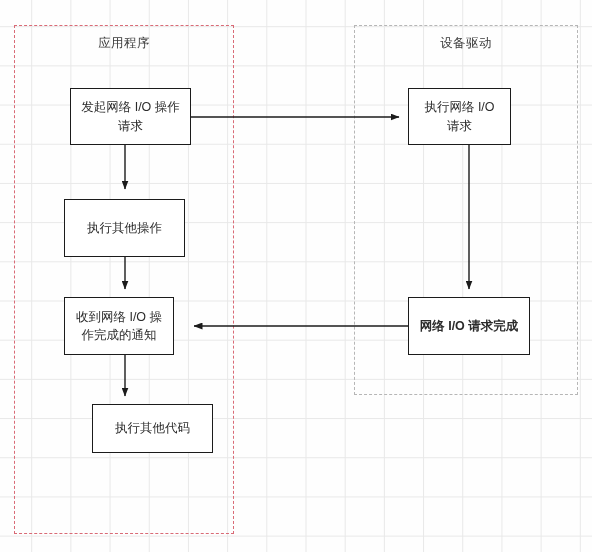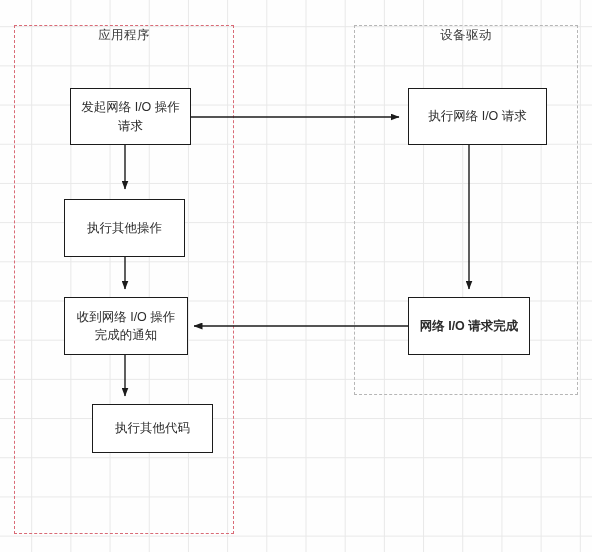--- a/index.html
+++ b/index.html
@@ -26,21 +26,21 @@
     background: transparent;
   }
   .group-app {
     border: 1px dashed #d96a76;
   }
   .group-drv {
     border: 1px dashed #b6b6b6;
   }
   .group-title {
     position: absolute;
-    top: 1px;
+    top: 9px;
     left: 0;
     width: 100%;
     text-align: center;
     font-size: 12.5px;
     color: #3b3b3b;
     letter-spacing: 0.4px;
   }
   .node {
     position: absolute;
     box-sizing: border-box;
@@ -116,29 +116,29 @@
   </svg>
 
   <div class="node" style="left:70px; top:88px; width:121px; height:57px;justify-content:flex-end;">
     <span>发起网络 I/O 操作请求</span>
   </div>
 
   <div class="node" style="left:64px; top:199px; width:121px; height:58px;">
     <span>执行其他操作</span>
   </div>
 
-  <div class="node" style="left:64px; top:297px; width:124px; height:58px;">
+  <div class="node" style="left:64px; top:297px; width:110px; height:58px;">
     <span>收到网络 I/O 操作完成的通知</span>
   </div>
 
   <div class="node" style="left:64px; top:404px; width:121px; height:49px;margin-left:28px;">
     <span>执行其他代码</span>
   </div>
 
-  <div class="node" style="left:408px; top:88px; width:139px; height:57px;">
+  <div class="node" style="left:408px; top:88px; width:103px; height:57px;">
     <span>执行网络 I/O 请求</span>
   </div>
 
   <div class="node" style="left:408px; top:297px; width:122px; height:58px;font-weight:bold;">
     <span>网络 I/O 请求完成</span>
   </div>
 
 
 
 </div>

